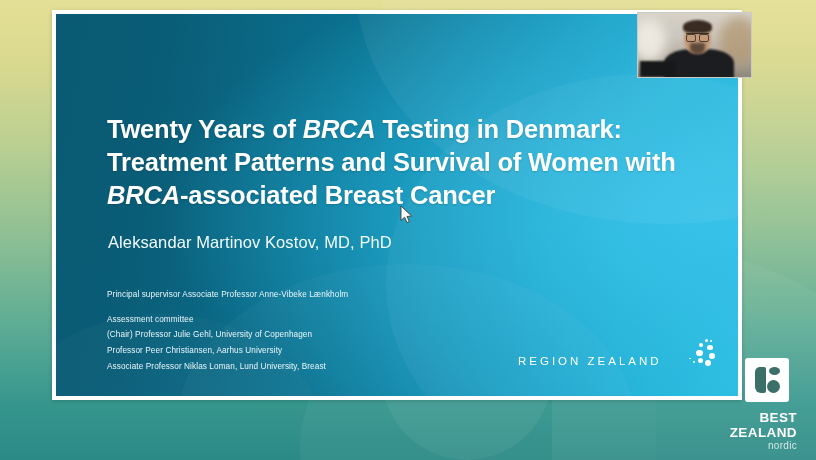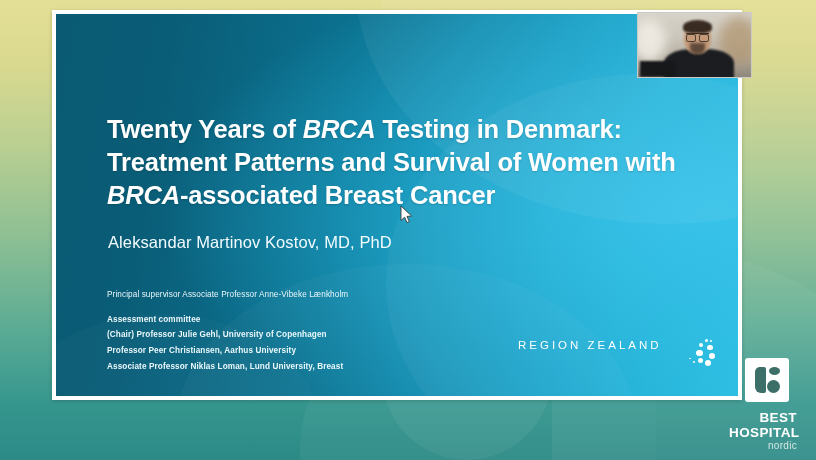--- a/index.html
+++ b/index.html
@@ -136,29 +136,29 @@
     width: 400px;
   }
   .credit-line {
     color: #eaf7fb;
     font-size: 8.2px;
     line-height: 1.30;
     margin-bottom: 14px;
     letter-spacing: 0.1px;
     white-space: nowrap;
   }
-  .credit-line.tight { margin-bottom: 5px; font-weight: bold; }
+  .credit-line.tight { margin-bottom: 5px; }
 
   
   #region-logo {
     position: absolute;
     left: 462px;
     top: 324px;
     display: flex;
-    align-items: flex-start;
+    align-items: flex-end;
     gap: 26px;
   }
   #region-logo .rz-text { text-align: right; }
   .rz-line1 {
     color: #ffffff;
     font-size: 11.5px;
     letter-spacing: 3.0px;
     font-weight: normal;
     line-height: 1.25;
   }
@@ -396,21 +396,21 @@
     <div class="wc-laptop"></div>
   </div>
 
   <div id="bpn-watermark">
     <div id="bpn-mark">
       <div class="bpn-bar"></div>
       <div class="bpn-dot-top"></div>
       <div class="bpn-dot"></div>
     </div>
     <div class="bpn-best">BEST</div>
-    <div class="bpn-practice">HOSPITAL</div>
+    <div class="bpn-practice">ZEALAND</div>
     <div class="bpn-nordic">nordic</div>
   </div>
 
   <svg id="cursor" viewBox="0 0 13 19" xmlns="http://www.w3.org/2000/svg" style="left: 400px; top: 205px;">
     <path d="M1,1 L1,15.5 L4.6,12.2 L7.0,17.6 L9.3,16.6 L7.0,11.4 L11.6,11.0 Z" fill="#ffffff" stroke="#3a3a3a" stroke-width="0.9"></path>
   </svg>
 
 </div>
 
 </body></html>

